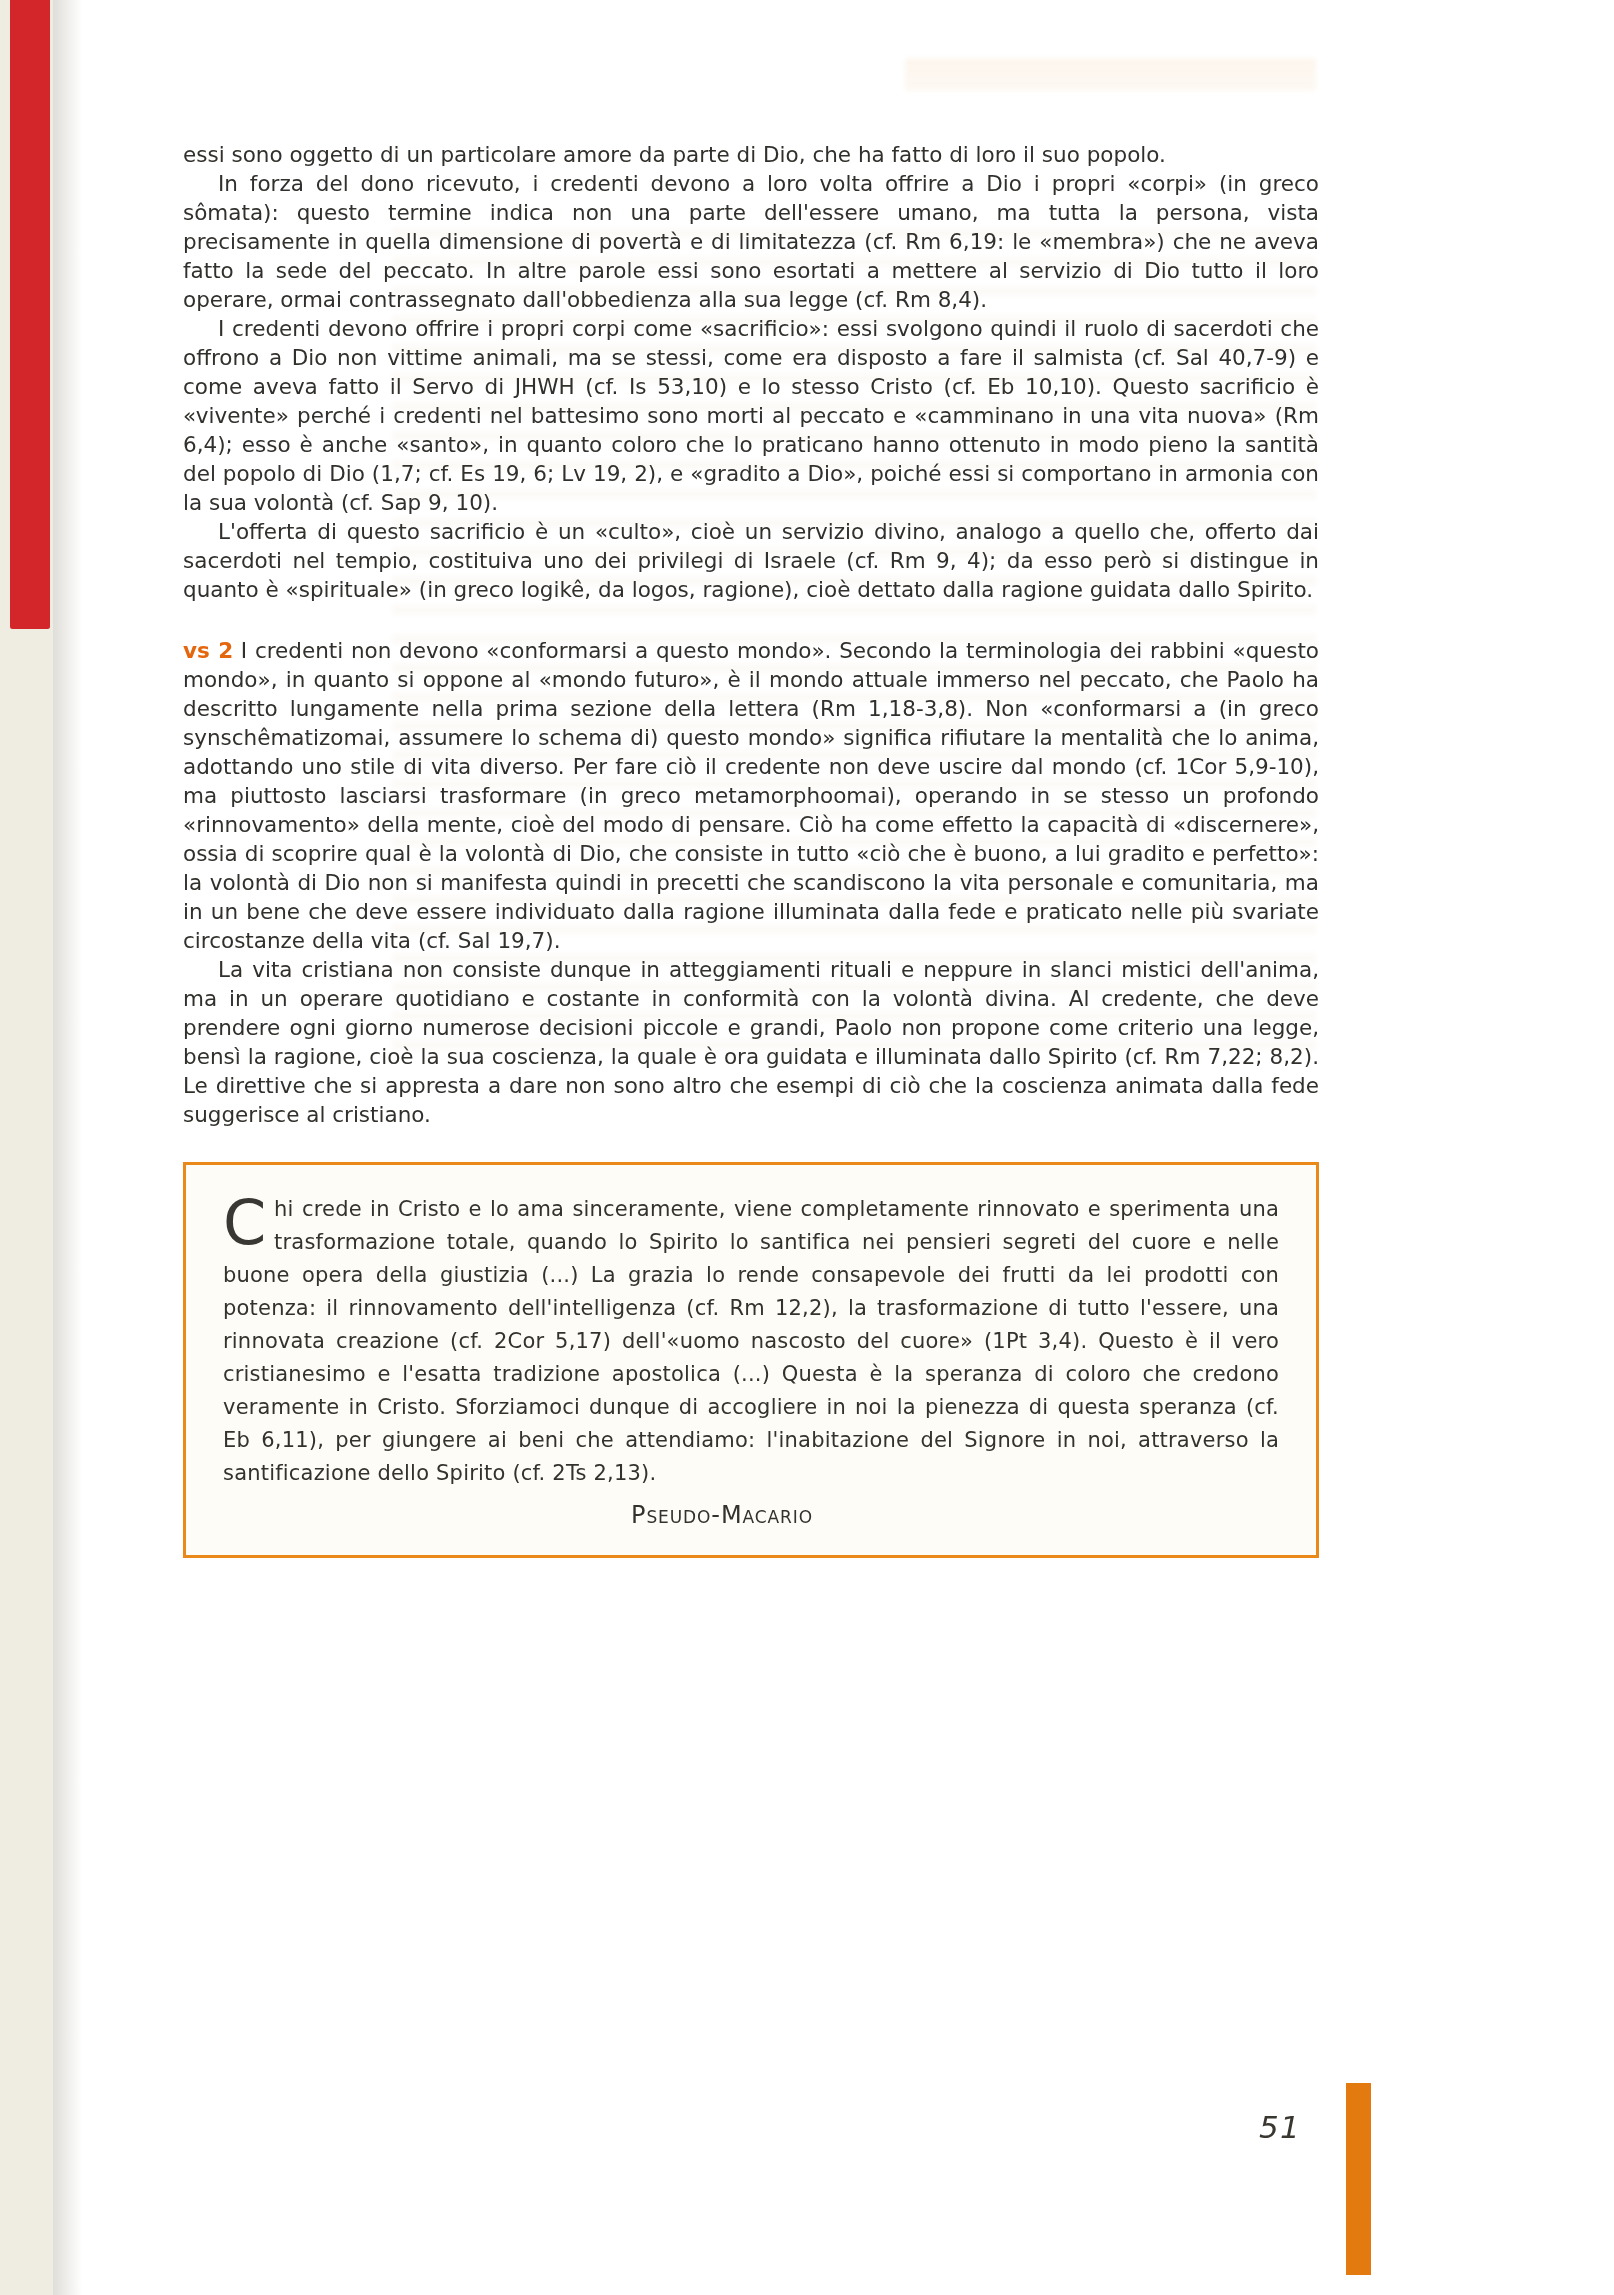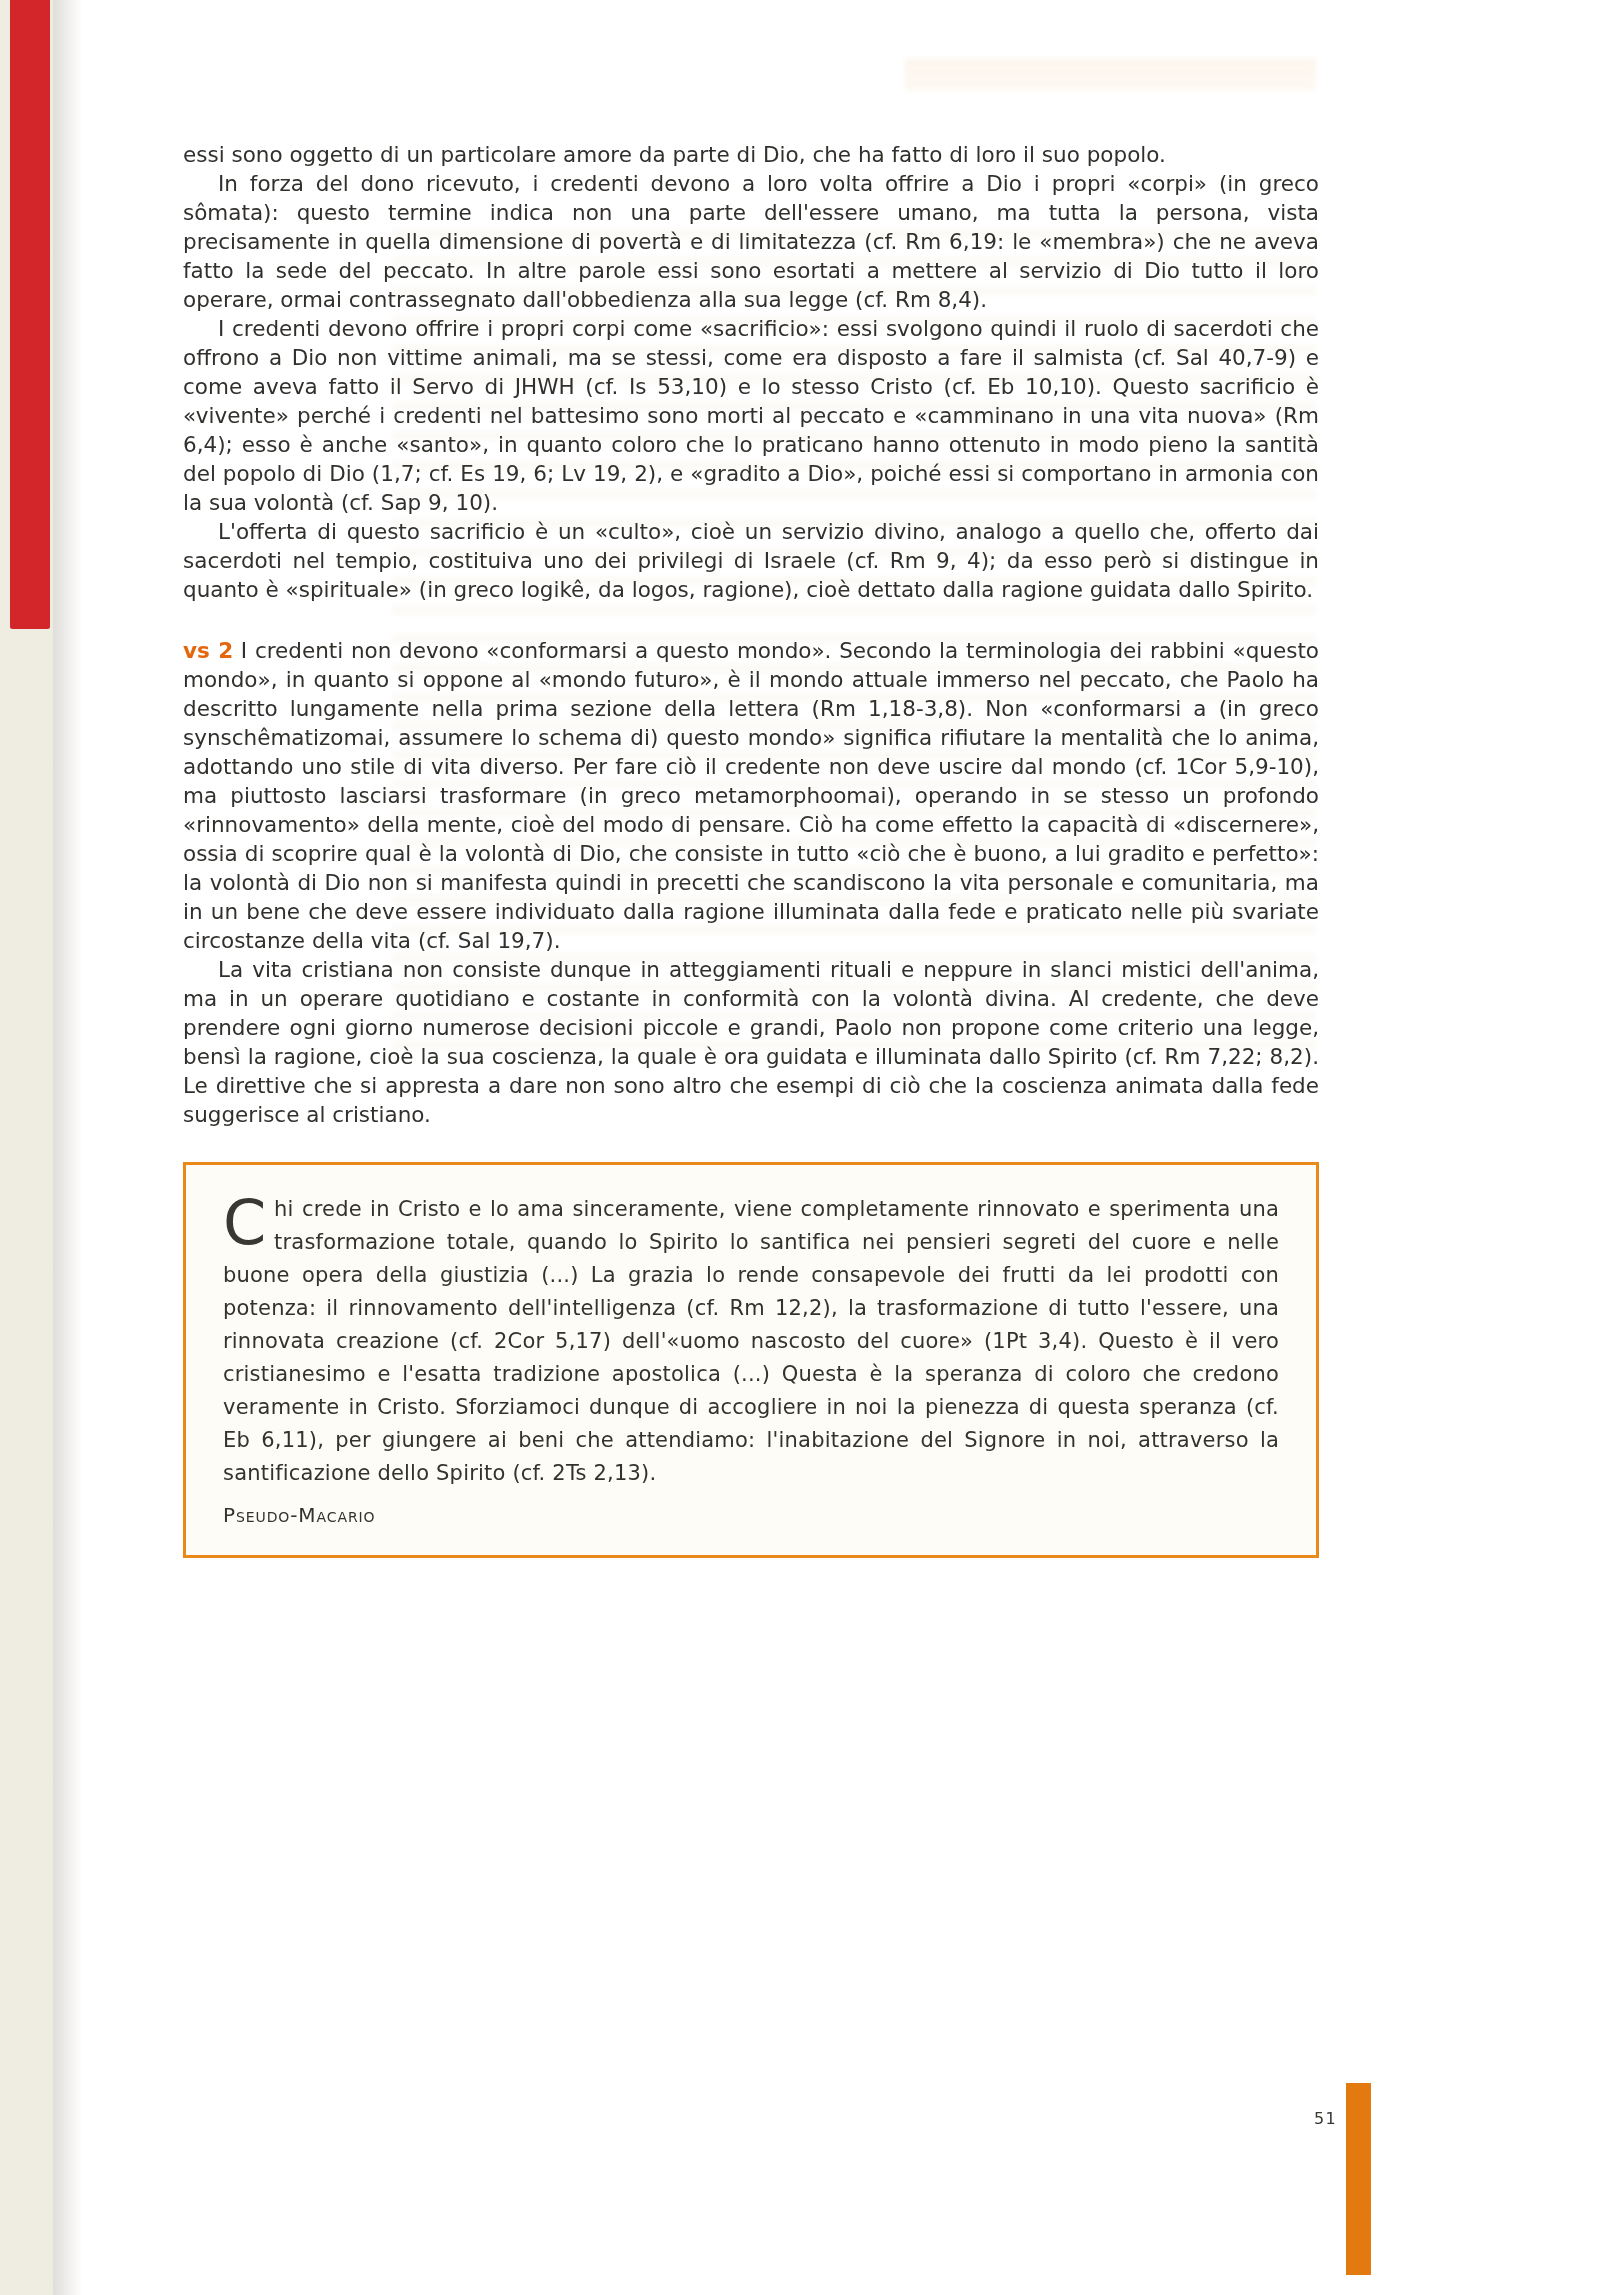--- a/index.html
+++ b/index.html
@@ -71,29 +71,30 @@
   }
   .drop-cap {
     float:left;
     font-size:62px; line-height:52px;
     padding:3.8px 7.6px 0 0;
     color:#3a3834;
   }
   .attribution {
     margin-top:8.9px;
     padding-right:58px;
-    text-align:left;
+    text-align:center;
     font-variant:small-caps;
     letter-spacing:0.9px;
-    font-size:20px;
+    font-size:24px;
   }
   .page-num {
-    position:absolute; left:1314px; top:2109px;
-    font-size:16px; color:#3a3731;
+    position:absolute; left:1259px; top:2109px;
+    font-size:31px; color:#3a3731;
     letter-spacing:1.3px;
+    font-style:italic;
   }
   .page-bar {
     position:absolute; left:1346px; top:2083px; width:25px; height:192px;
     background:var(--accent-orange-dark, #e27a10);
   }
 </style>
 </head>
 <body>
 
 <div class="page">

